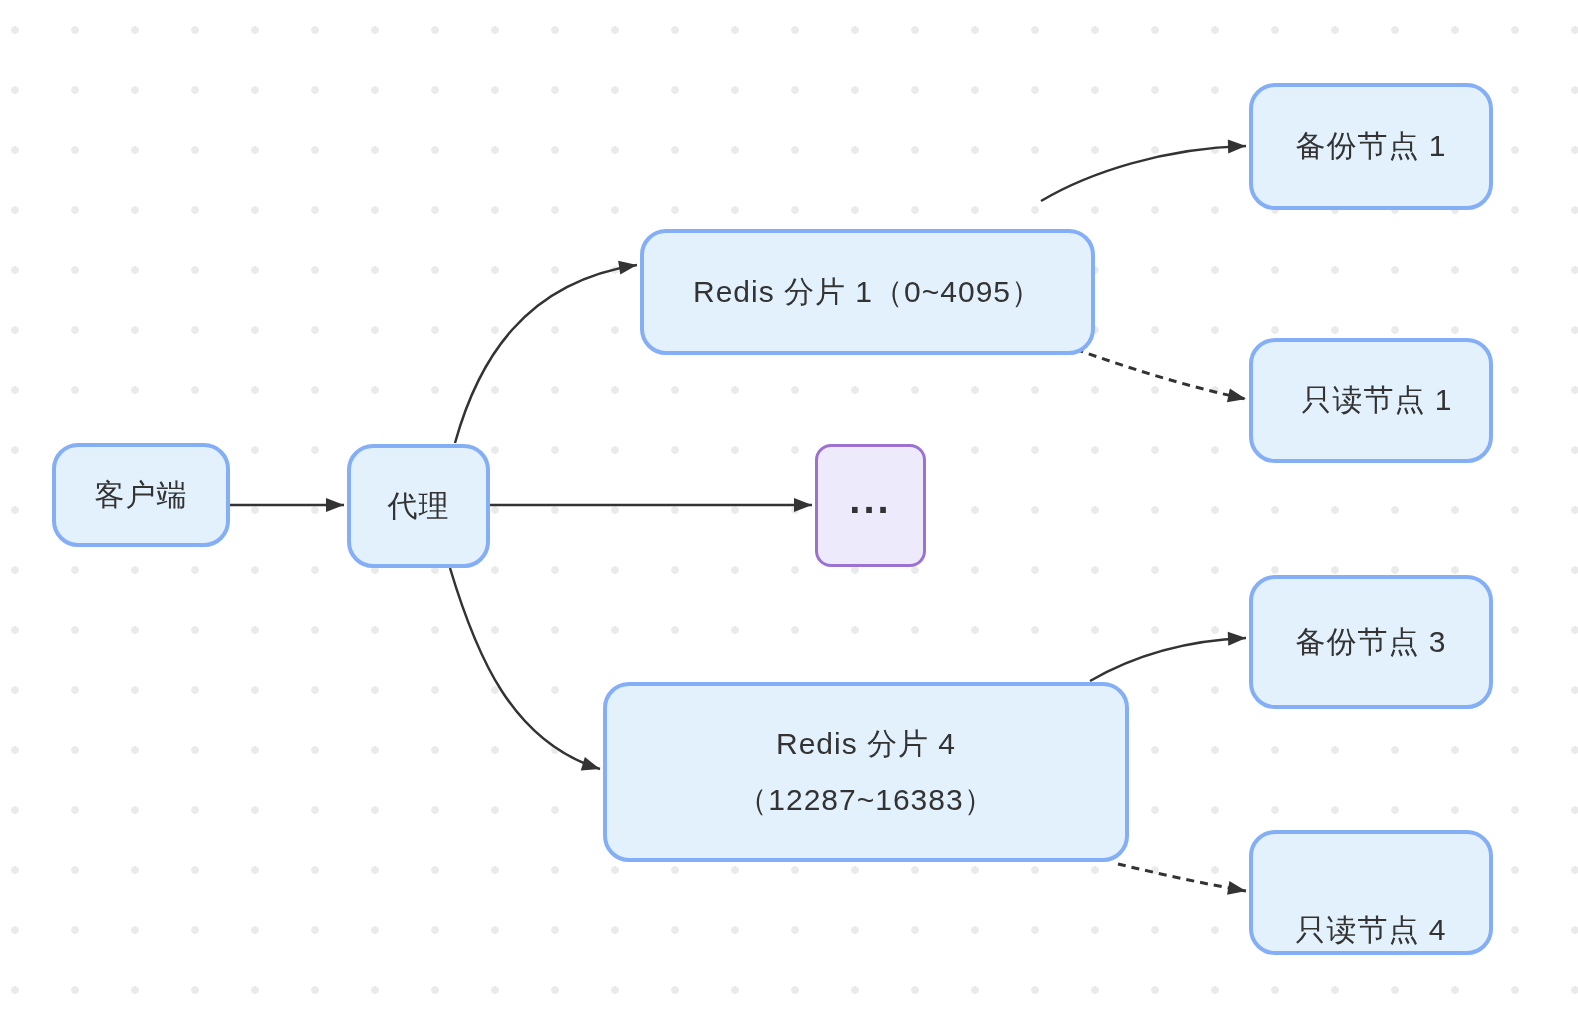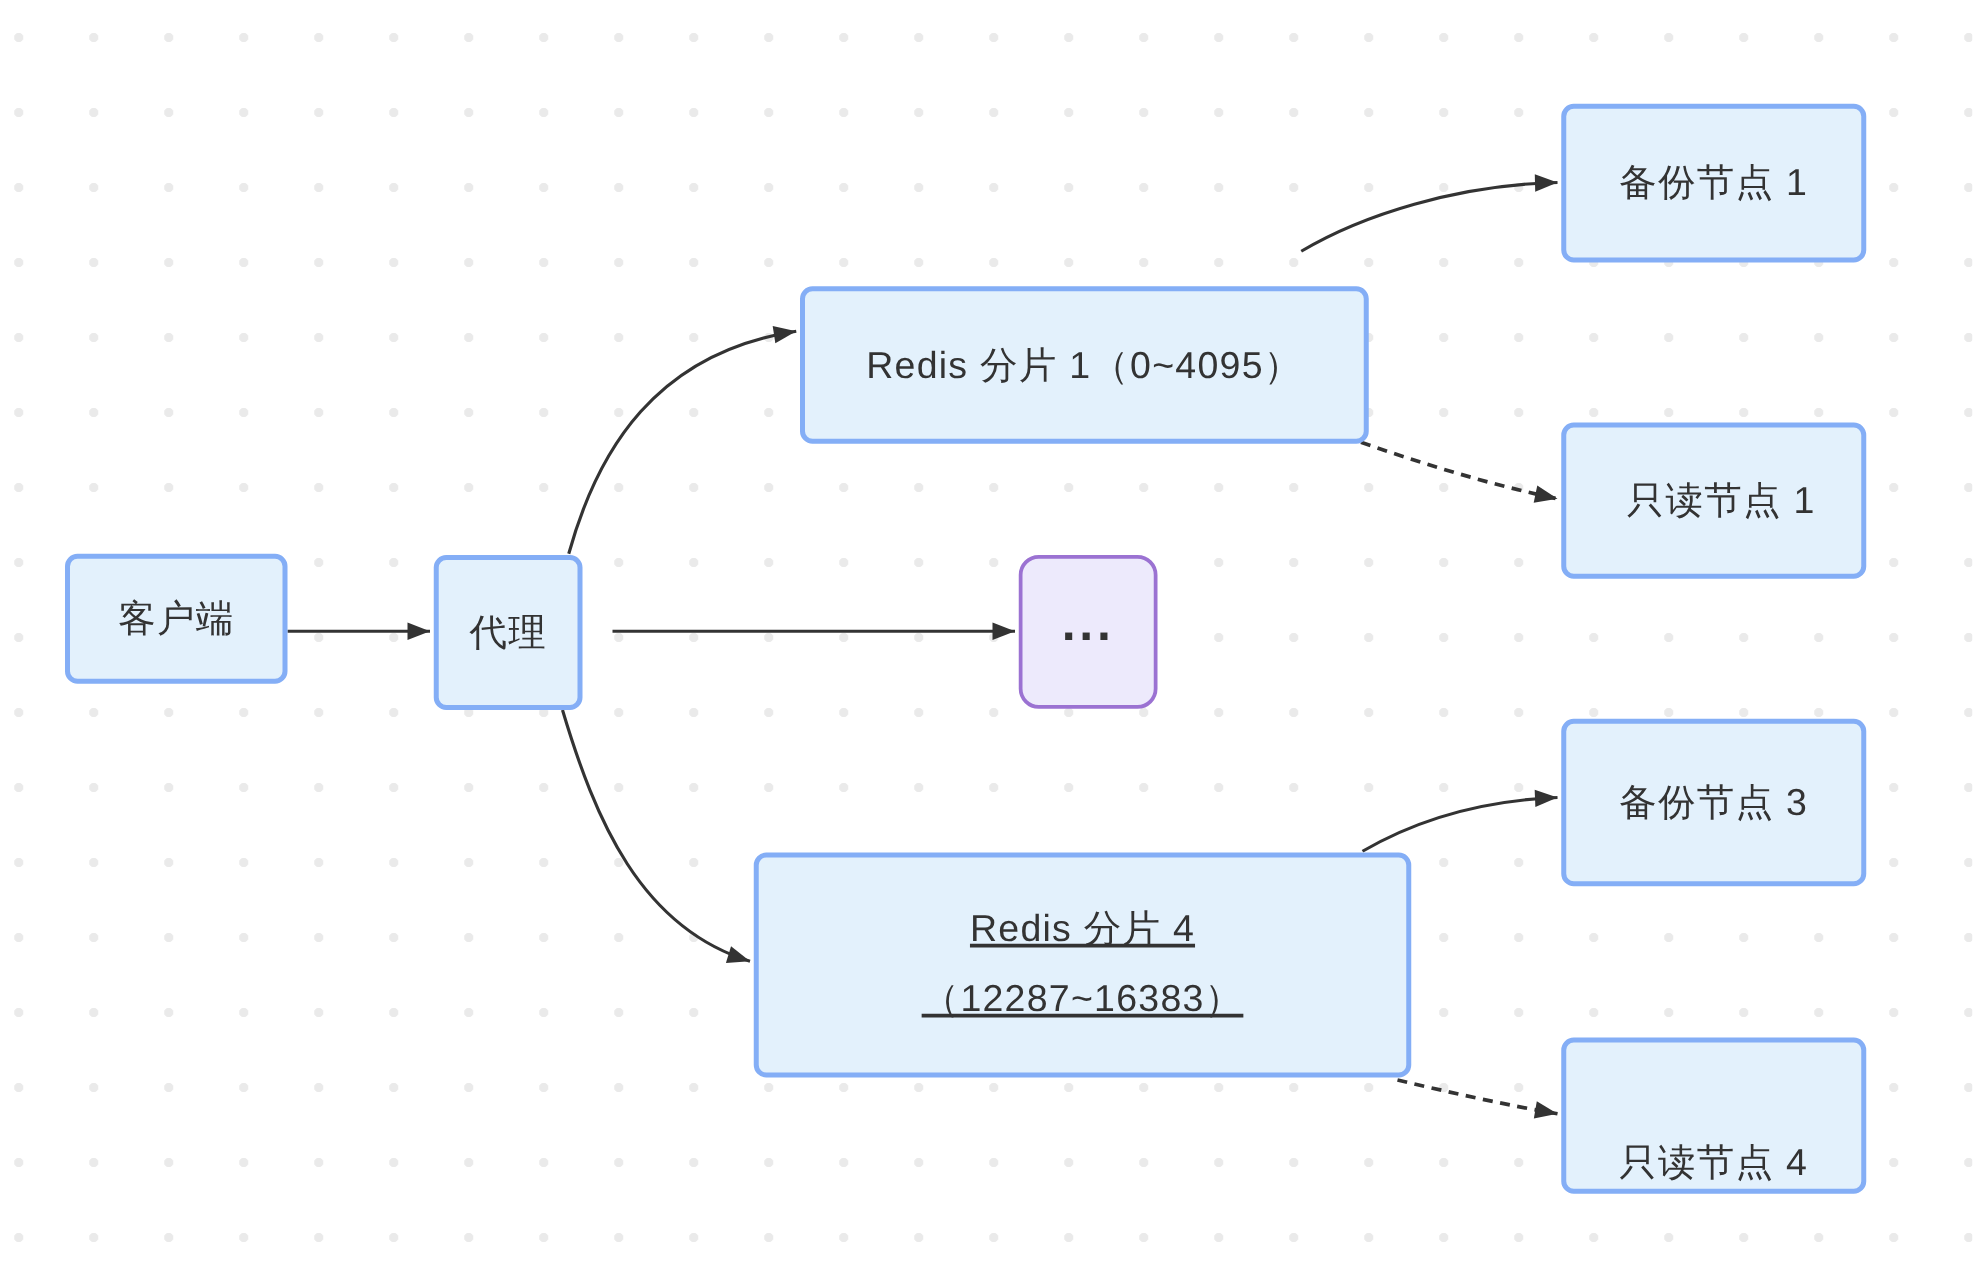--- a/index.html
+++ b/index.html
@@ -31,21 +31,21 @@
   }
   .edge.dashed {
     stroke-width: 3px;
     stroke-dasharray: 8 6;
   }
   .node {
     position: absolute;
     box-sizing: border-box;
     background: #e3f1fc;
     border: 4px solid #84aef6;
-    border-radius: 10px;
+    border-radius: 26px;
     display: flex;
     align-items: center;
     justify-content: center;
     color: #333333;
     font-size: 30px;
     letter-spacing: 1px;
     text-align: center;
   }
   .node.purple {
     background: #edeafc;
@@ -55,25 +55,24 @@
   }
   .node.purple .label {
     font-size: 40px;
     font-weight: bold;
     letter-spacing: 3px;
     line-height: 0;
     padding-bottom: 14px;
   }
   .two-line {
     line-height: 56px;
-    text-decoration: underline;
   }
   
   .n-client   { left: 52px;   top: 443px; width: 178px; height: 104px; }
-  .n-proxy    { left: 347px;  top: 444px; width: 119px; height: 124px; }
+  .n-proxy    { left: 347px;  top: 444px; width: 143px; height: 124px; }
   .n-shard1   { left: 640px;  top: 202px; width: 455px; height: 126px; margin-top: 27px; }
   .n-ellipsis { left: 815px;  top: 444px; width: 111px; height: 123px; }
   .n-shard4   { left: 603px;  top: 682px; width: 526px; height: 180px; }
   .n-backup1  { left: 1249px; top: 83px;  width: 244px; height: 127px; }
   .n-readonly1{ left: 1249px; top: 338px; width: 244px; height: 125px; padding-left: 12px; }
   .n-backup3  { left: 1249px; top: 575px; width: 244px; height: 134px; }
   .n-readonly4{ left: 1249px; top: 830px; width: 244px; height: 125px; align-items: flex-end; }
 </style>
 </head>
 <body>

